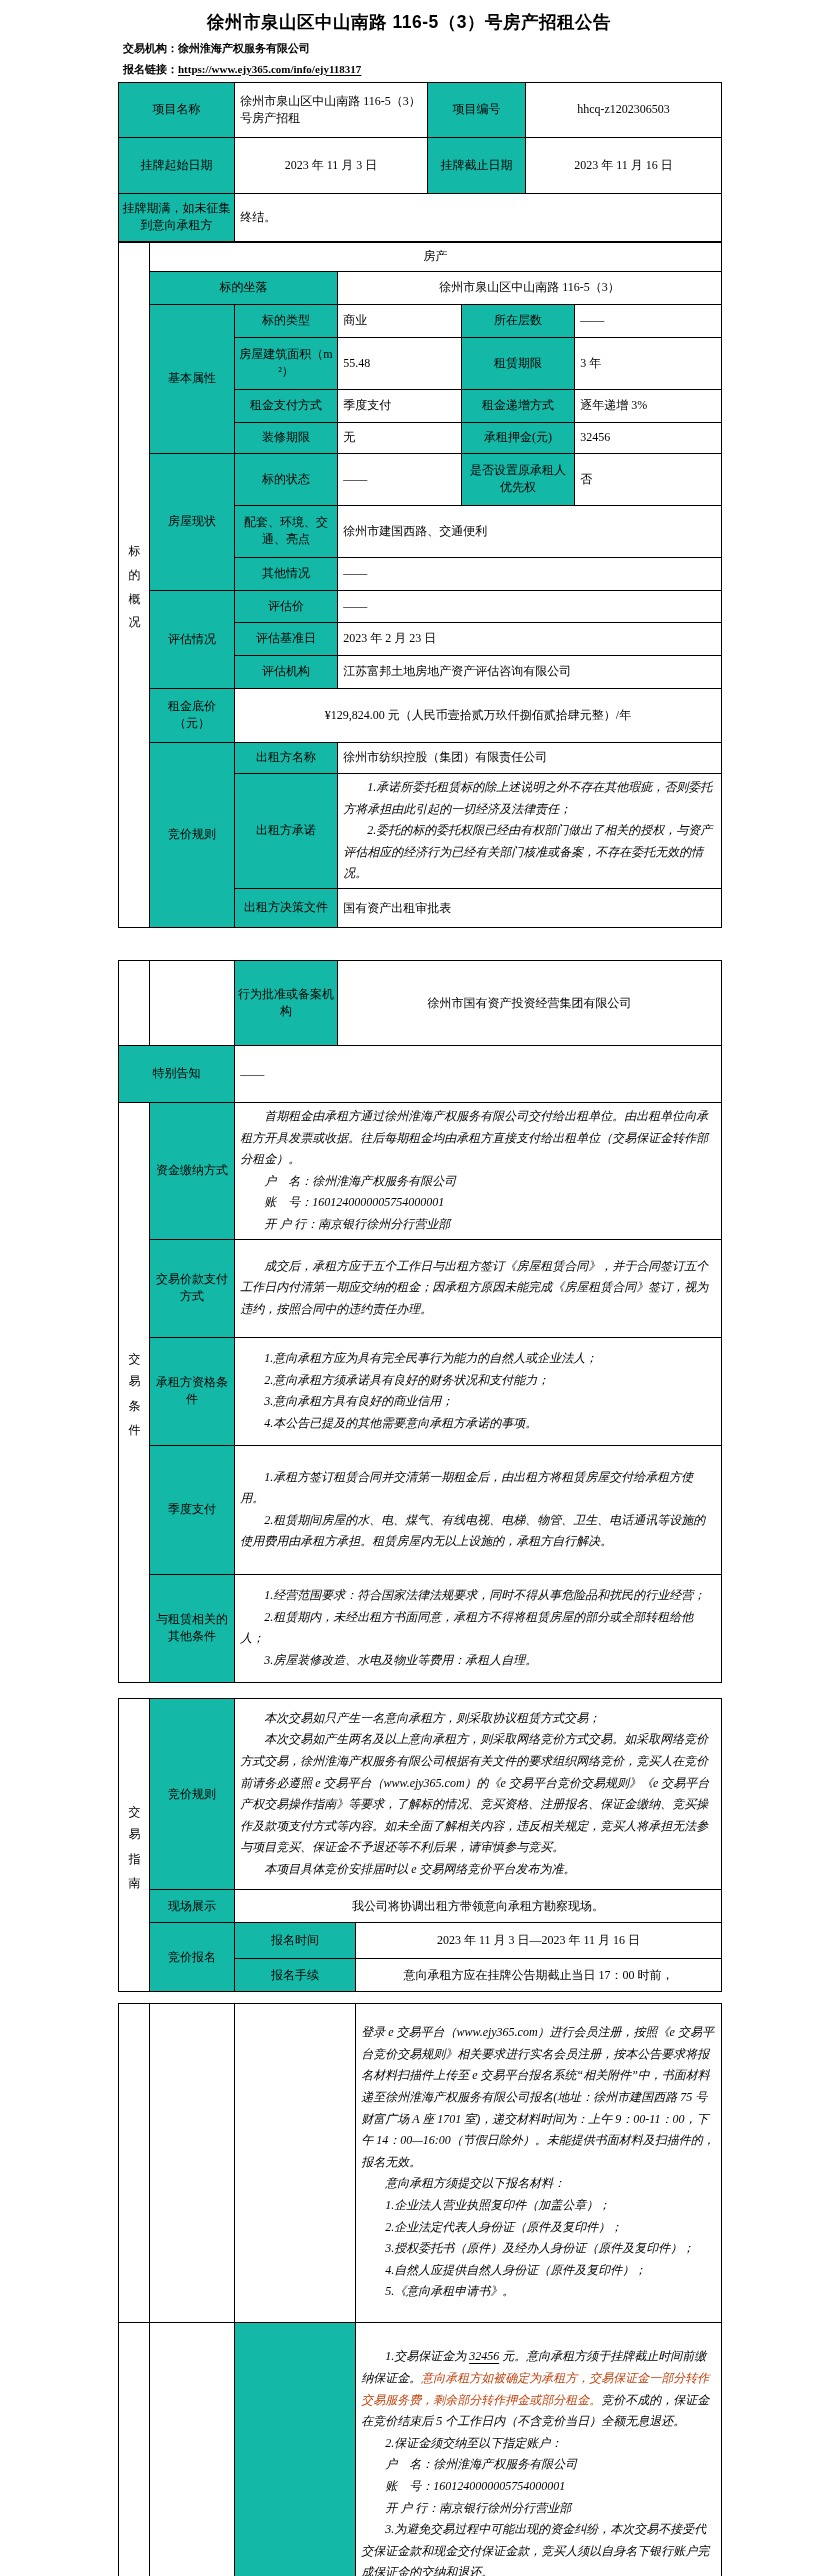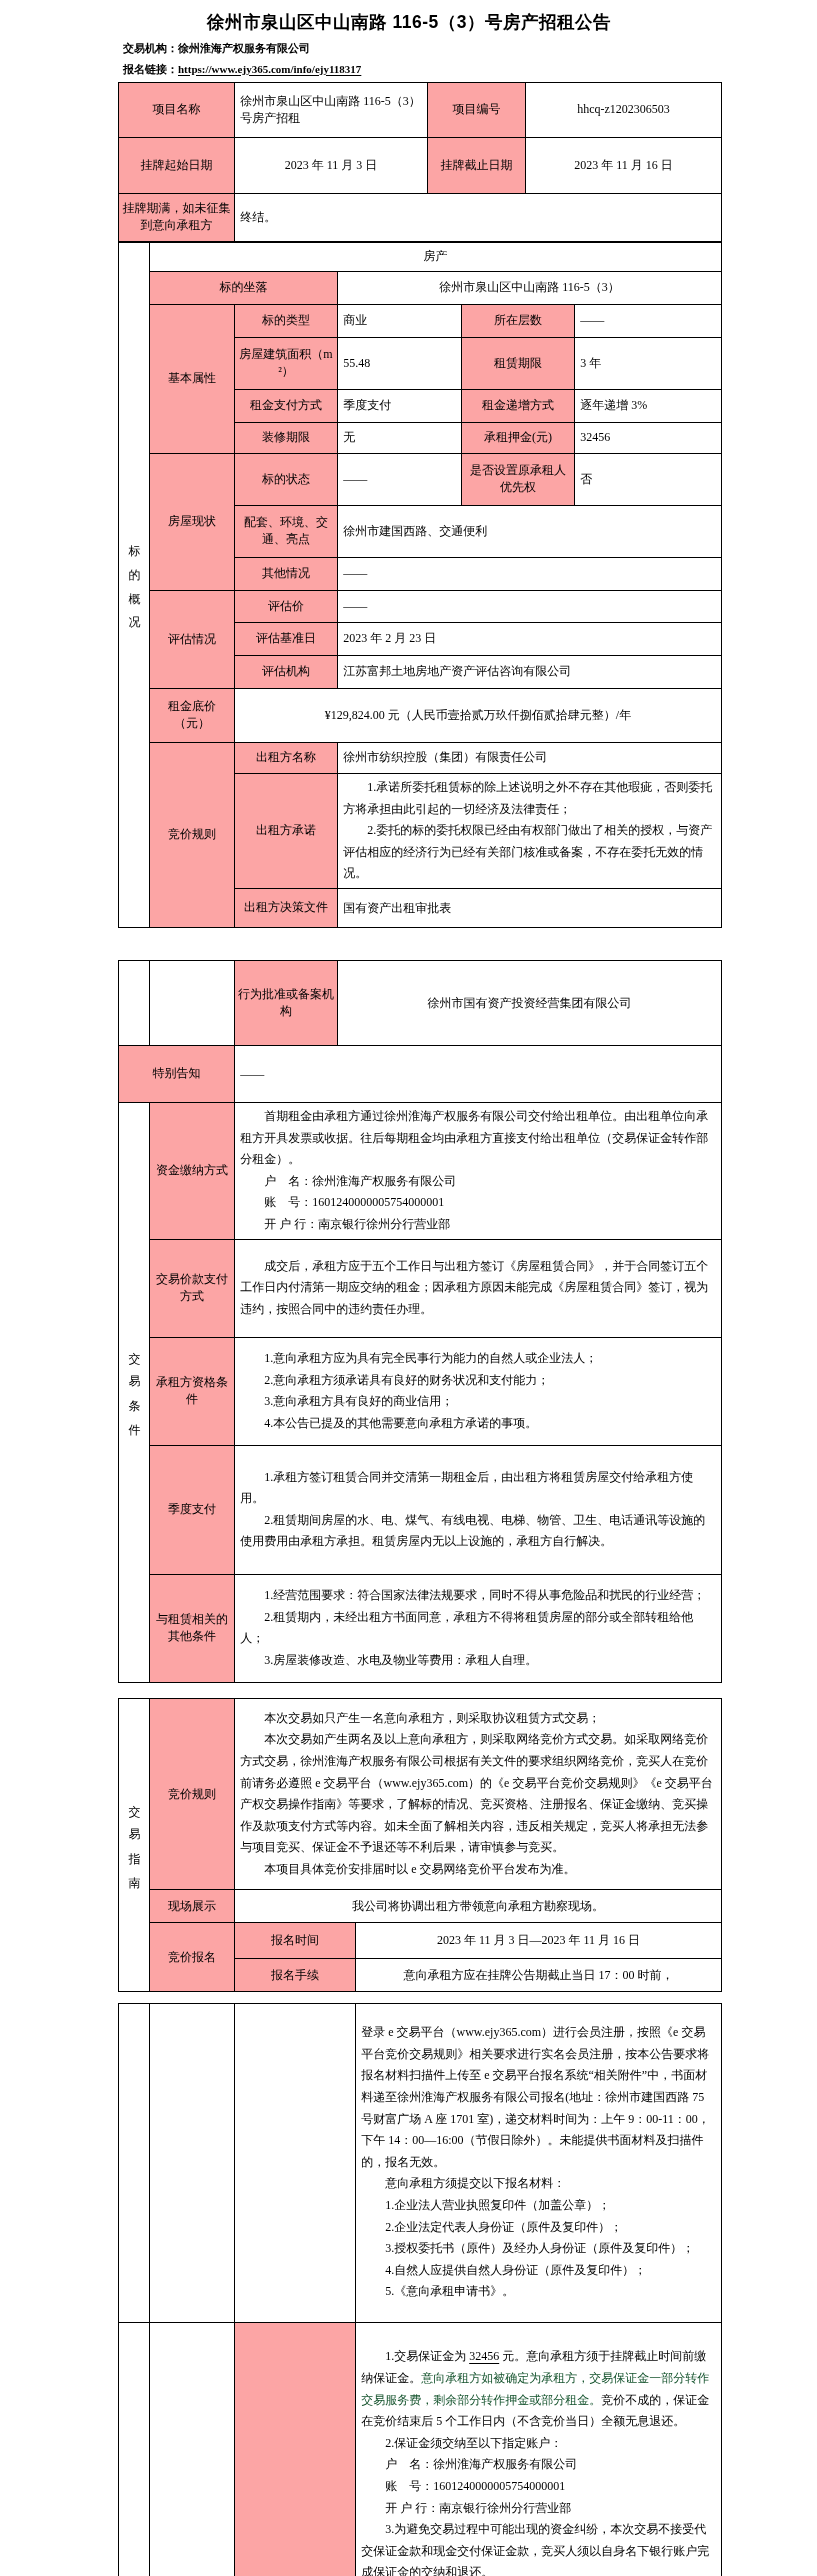--- a/index.html
+++ b/index.html
@@ -16,28 +16,28 @@
   }
   .hdr-line a {
     color:#000; font-family:"Liberation Serif", serif; font-weight:bold;
     text-decoration:underline; text-underline-offset:2.1px;
   }
 
   table { border-collapse:collapse; table-layout:fixed; width:603px; margin-left:118px; }
   table.blk { border:1.5px solid #000; }
   td { border:1px solid #000; font-size:12px; padding:3.1px 5.2px; vertical-align:middle;
        overflow-wrap:break-word; word-break:break-all; }
-  td.lbl { background:#fca5a5; text-align:center; line-height:17.5px; padding:3.1px 2.1px; }
+  td.lbl { background:#14b8a6; text-align:center; line-height:17.5px; padding:3.1px 2.1px; }
   td.vert { background:#ffffff; text-align:center; padding:1px; }
   .vtext { writing-mode:vertical-lr; text-orientation:upright; letter-spacing:24px;
            display:inline-block; line-height:1.1; }
   td.vc { text-align:center; }
   td.vl { text-align:left;margin-top:8px; }
-  .pre { white-space:pre-wrap; line-height:21.6px; text-align:left; }
-  .red { color:#14532d; }
+  .pre { white-space:pre-wrap; line-height:21.6px; text-align:left;font-style:italic; }
+  .red { color:#c2410c; }
   .ul { text-decoration:underline; text-underline-offset:2.6px; }
   .gap-lg { margin-top:32px; }
   .gap-md { margin-top:15.5px; }
   .gap-sm { margin-top:10.3px; }
 </style>
 </head>
 <body>
 
 <div class="doc">
 

